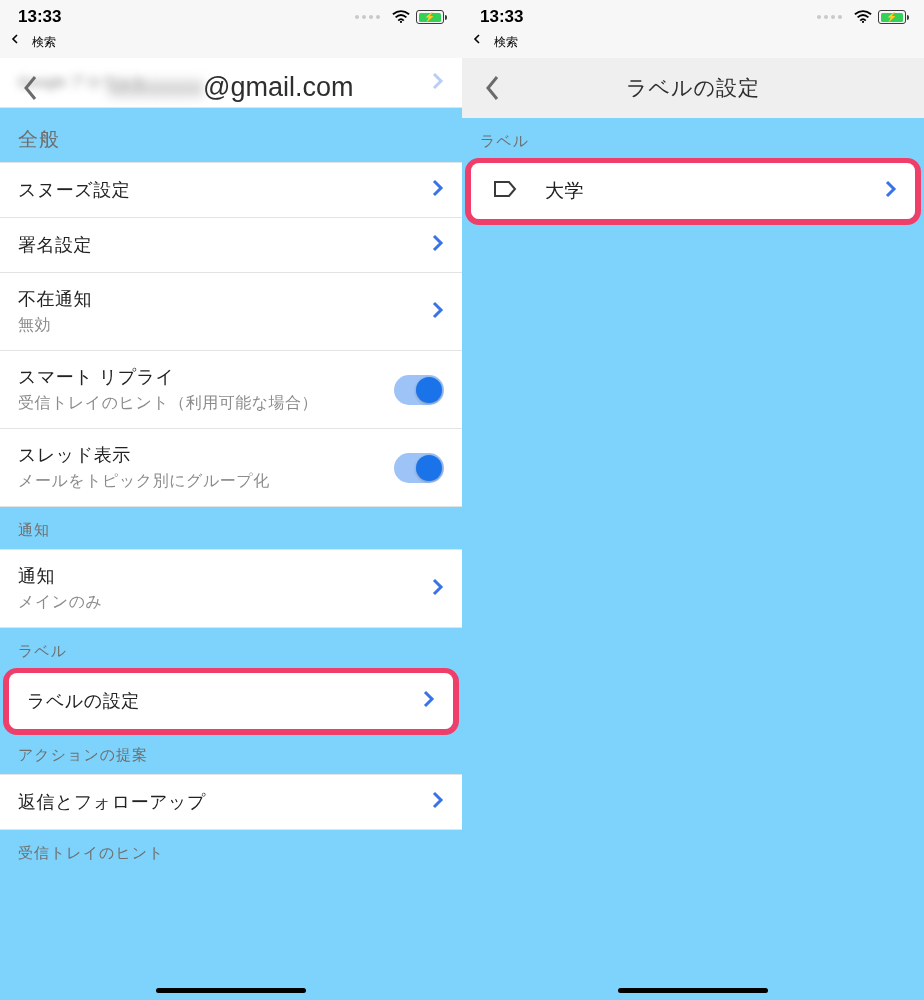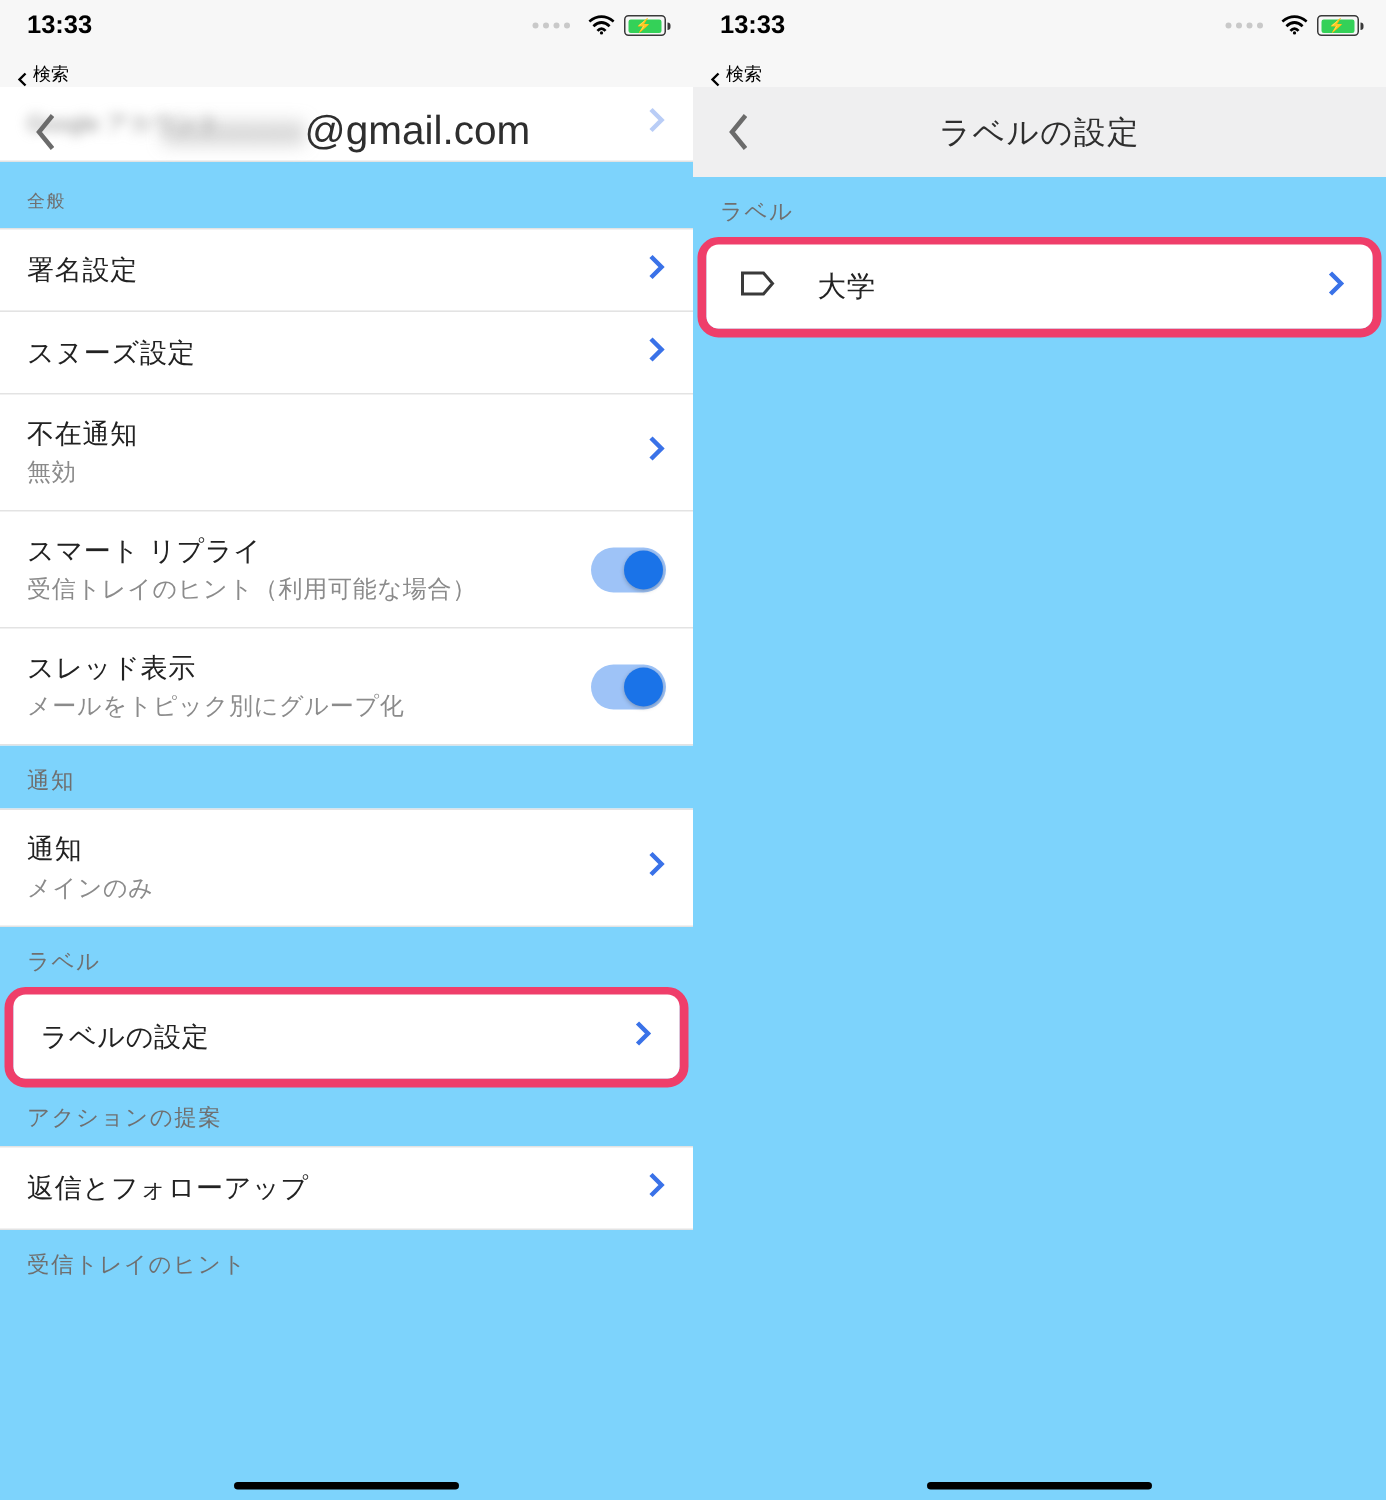--- a/index.html
+++ b/index.html
@@ -29,31 +29,31 @@
     color: #000;
   }
   .sb-right { display:flex; align-items:center; gap:6px; }
   .dots { display:flex; gap:3px; margin-right:6px;}
   .dots span{width:4px;height:4px;border-radius:50%;background:#c9c9c9;display:block;}
   .wifi-icon svg{width:18px;height:14px;display:block;}
   .battery-icon{position:relative;width:28px;height:14px;border:1.5px solid #3a3a3a;border-radius:3px;display:flex;align-items:center;}
   .battery-icon::after{content:"";position:absolute;right:-4px;top:3.5px;width:2.5px;height:5px;background:#3a3a3a;border-radius:0 2px 2px 0;}
   .battery-fill{background:#34d158;height:9px;margin-left:1.5px;border-radius:1.5px;width:22px;display:flex;align-items:center;justify-content:center;}
   .bolt{color:#333;font-size:9px;line-height:1;}
-  .breadcrumb{height:24px;display:flex;align-items:flex-end;padding:0 10px;gap:2px;font-size:12px;font-weight:500;color:#000;background:#f7f7f7;}
+  .breadcrumb{height:24px;display:flex;align-items:flex-start;padding:0 10px;gap:12px;font-size:12px;font-weight:500;color:#000;background:#f7f7f7;}
   .breadcrumb svg{width:10px;height:10px;}
   .navbar{height:60px;background:#fff;display:flex;align-items:center;padding:0 14px;gap:10px;border-bottom:1px solid transparent;}
   .navbar.simple{background:#efeff0;}
   .back-btn{width:34px;height:34px;display:flex;align-items:center;justify-content:center;}
   .back-btn svg{width:16px;height:26px;stroke:#6b6b6b;stroke-width:3;fill:none;}
   .title-email{flex:1;text-align:center;font-size:27px;color:#2e2e2e;position:relative;}
   .blur{filter:blur(6px);color:#888;display:inline-block;}
   .page-title{flex:1;text-align:center;font-size:21px;color:#2e2e2e;letter-spacing:1px;}
   .nav-spacer{width:34px;}
-  .section-header{padding:14px 18px 10px;font-size:12px;color:#6f6f6f;letter-spacing:1px;}
+  .section-header{padding:14px 18px 10px;font-size:20px;color:#6f6f6f;letter-spacing:1px;}
   .section-header.sm{font-size:15px;}
   .row{background:#fff;border-top:1px solid #e3e3e3;border-bottom:1px solid #e3e3e3;padding:14px 18px;display:flex;align-items:center;position:relative;min-height:56px;margin-top:-1px;}
   .row .texts{flex:1;display:flex;flex-direction:column;gap:4px;}
   .row .label{font-size:18px;color:#222;letter-spacing:0.5px;}
   .row .sub{font-size:16px;color:#8b8b8b;letter-spacing:0.5px;}
   .chevron svg{width:12px;height:18px;stroke:#3a72e8;stroke-width:3;fill:none;}
   .toggle{width:50px;height:30px;border-radius:15px;background:#9ec3f7;position:relative;}
   .toggle .knob{position:absolute;width:26px;height:26px;border-radius:50%;background:#1a73e8;top:2px;right:2px;box-shadow:0 1px 3px rgba(0,0,0,0.25);}
   .highlight{border:6px solid #ef3e6a;border-radius:14px;margin:-3px 3px;}
   .highlight .row{border:none;border-radius:8px;}
@@ -118,29 +118,29 @@
     </div>
     <div class="nav-spacer"></div>
   </div>
 
   <div style="height:4px"></div>
 
   <div class="section-header">全般</div>
 
   <div class="row">
     <div class="texts">
+        <span class="label">スヌーズ設定</span>
+      </div>
+    <span class="chevron"><svg viewBox="0 0 12 18">
+          <path d="M2 2 L9 9 L2 16"></path>
+        </svg></span>
+  </div>
+  <div class="row">
+    <div class="texts">
         <span class="label">署名設定</span>
-      </div>
-    <span class="chevron"><svg viewBox="0 0 12 18">
-          <path d="M2 2 L9 9 L2 16"></path>
-        </svg></span>
-  </div>
-  <div class="row">
-    <div class="texts">
-        <span class="label">スヌーズ設定</span>
       </div>
     <span class="chevron"><svg viewBox="0 0 12 18">
           <path d="M2 2 L9 9 L2 16"></path>
         </svg></span>
   </div>
   <div class="row">
     <div class="texts">
       <span class="label">不在通知</span>
       <span class="sub">無効</span>
     </div>

